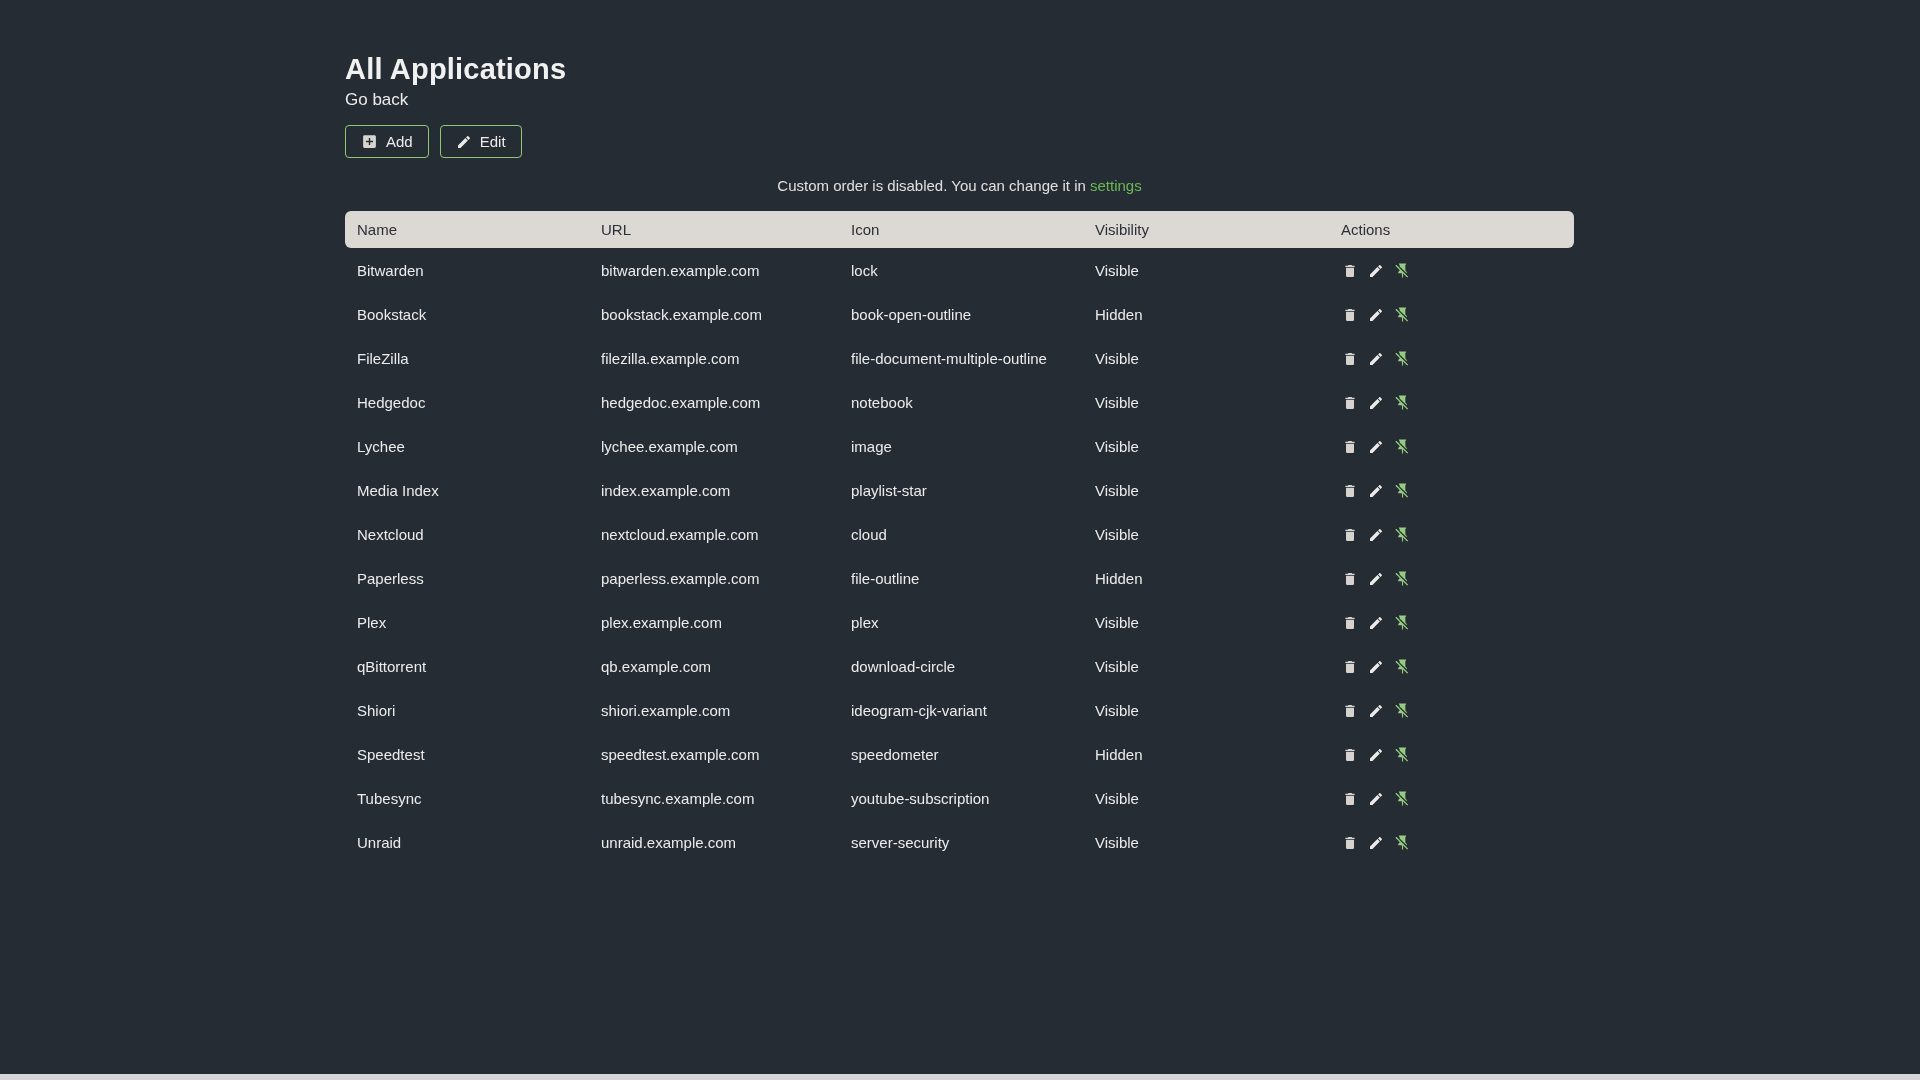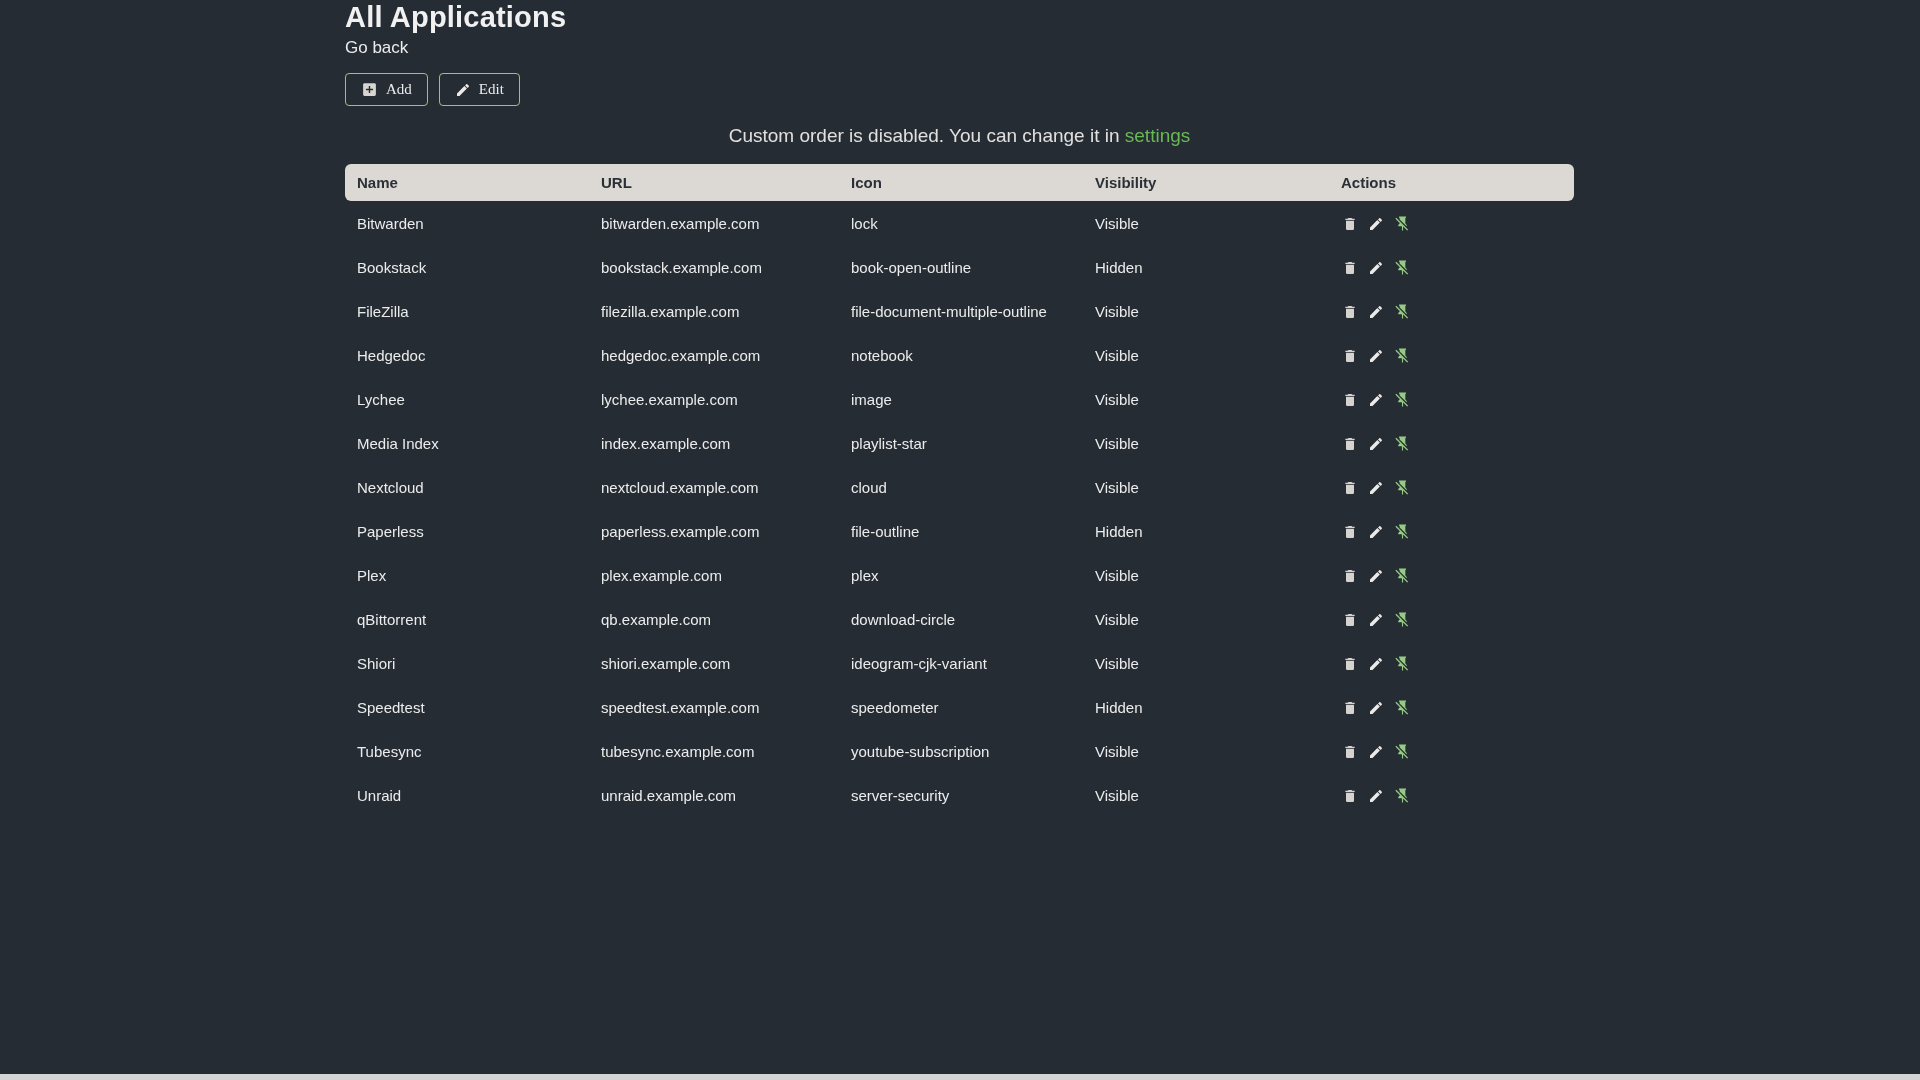--- a/index.html
+++ b/index.html
@@ -19,20 +19,21 @@
   body{
     width:1920px;height:1080px;overflow:hidden;
     background:var(--background);
     color:var(--text);
     font-family:"Liberation Sans", sans-serif;
     position:relative;
   }
   .container{
     width:1229px;
     margin-left:345px;
+    padding-top:52px;
   }
   h1.page-title{
     margin:0;
     font-size:29px;
     line-height:35px;
     font-weight:bold;
     color:#f1f1f1;
     letter-spacing:0.2px;
   }
   .go-back{
@@ -49,30 +50,30 @@
     gap:11px;
   }
   .btn{
     display:inline-flex;
     align-items:center;
     gap:8px;
     background:transparent;
     border:1px solid var(--accent-green);
     border-radius:4px;
     color:var(--text);
-    font-family:Liberation Serif, serif;
+    font-family:Liberation Sans, sans-serif;
     font-size:15px;
     padding:7px 15px;
     cursor:pointer;
   }
   .btn svg{display:block;}
   .notice{
     margin-top:19px;
     text-align:center;
-    font-size:19px;
+    font-size:15px;
     color:var(--muted-text);
   }
   .notice a{
     color:var(--link-green);
     text-decoration:none;
     cursor:pointer;
   }
   table.apps{
     margin-top:17px;
     width:1229px;
@@ -82,21 +83,21 @@
     font-size:15px;
   }
   col.c-name{width:244px;}
   col.c-url{width:250px;}
   col.c-icon{width:244px;}
   col.c-vis{width:246px;}
   col.c-act{width:245px;}
   thead th{
     background:var(--header-bg);
     color:var(--header-text);
-    font-weight:bold;
+    font-weight:normal;
     text-align:left;
     height:37px;
     padding:0 0 0 12px;
     vertical-align:middle;
   }
   thead th:first-child{border-radius:6px 0 0 6px;}
   thead th:last-child{border-radius:0 6px 6px 0;}
   tbody td{
     height:44px;
     padding:0 0 0 12px;

